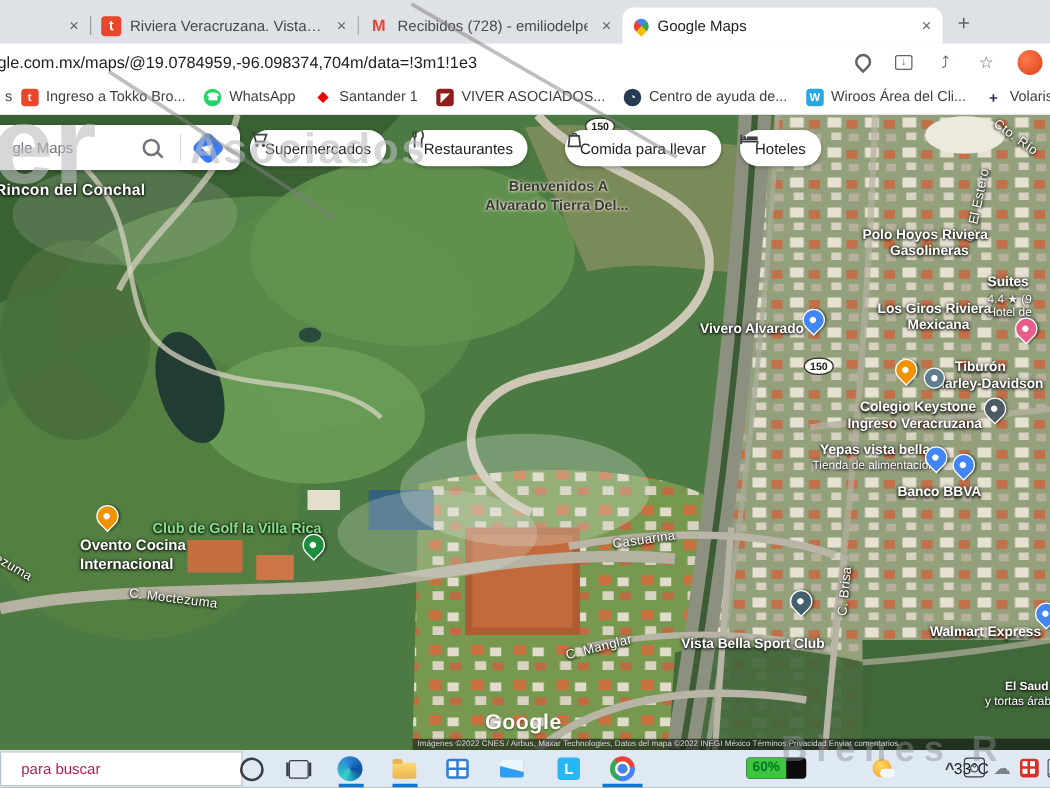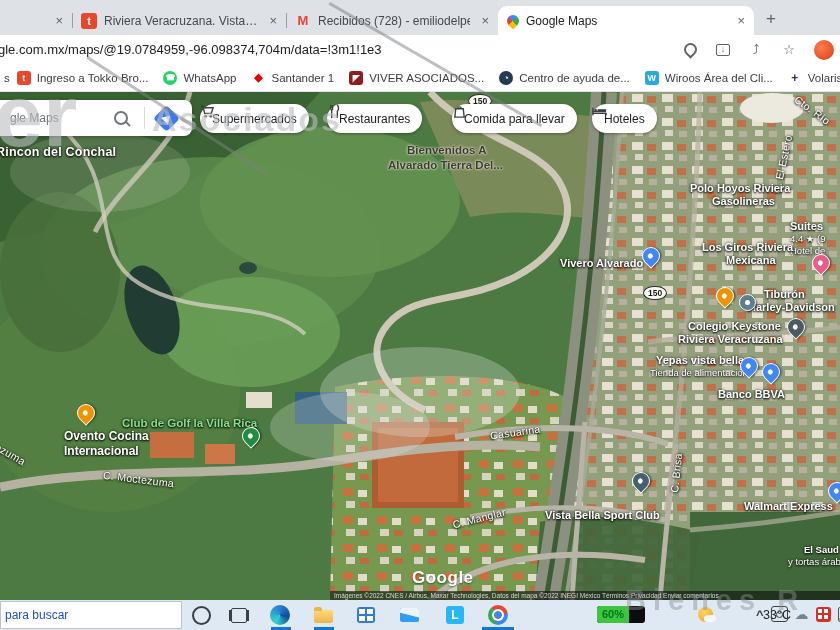--- a/index.html
+++ b/index.html
@@ -44,21 +44,21 @@
   .dark-lbl{color:#3f3a31;text-shadow:0 0 3px rgba(240,238,228,.9),0 0 2px rgba(240,238,228,.9);font-size:11.5px;}
   .green-lbl{color:#86e08c;font-size:11.5px;}
   .small-lbl{font-size:9.5px;font-weight:normal;}
   .pin{position:absolute;width:16px;height:16px;border-radius:50% 50% 50% 0;transform:rotate(-45deg);
        border:1.5px solid #fff;box-shadow:1px 1px 2px rgba(0,0,0,.5);}
   .pin::after{content:"";position:absolute;left:4.5px;top:4.5px;width:5px;height:5px;border-radius:50%;background:#fff;}
   .pin.round{border-radius:50%;transform:none;width:15px;height:15px;}
   .shield{position:absolute;background:#fdfdf8;border:1.6px solid #2b2b2b;border-radius:50%/55%;
           font-size:8.5px;font-weight:bold;color:#1c1c1c;padding:1px 4px;line-height:10px;}
   .google-logo{position:absolute;font-size:17px;color:#fff;letter-spacing:.5px;
-               text-shadow:0 1px 2px rgba(0,0,0,.5);font-weight:bold;margin-left:24px;}
+               text-shadow:0 1px 2px rgba(0,0,0,.5);font-weight:bold;}
   .attrib{position:absolute;left:330px;top:499px;width:510px;height:9px;background:rgba(15,20,14,.62);
           color:#d8d8d8;font-size:6.5px;line-height:9px;overflow:hidden;white-space:nowrap;padding-left:4px;}
   
   .search-card{position:absolute;left:-30px;top:8px;width:222px;height:36px;background:#fff;
                border-radius:8px;box-shadow:0 1px 4px rgba(0,0,0,.3);display:flex;align-items:center;}
   .search-text{margin-left:40px;font-size:12px;color:#70757a;}
   .mag{width:10px;height:10px;border:2px solid #70757a;border-radius:50%;position:relative;margin-left:auto;}
   .mag::after{content:"";position:absolute;width:6px;height:2px;background:#70757a;transform:rotate(45deg);right:-5px;bottom:-2px;}
   .vdiv{width:1px;height:22px;background:#dadce0;margin:0 12px 0 16px;}
   .dir-diamond{width:19px;height:19px;background:#3a7af3;transform:rotate(45deg);border-radius:4px;
@@ -69,21 +69,21 @@
         align-items:center;gap:7px;padding:0 12px;font-size:12px;color:#202124;
         box-shadow:0 1px 3px rgba(0,0,0,.35);white-space:nowrap;}
   .chip svg{flex:0 0 15px;}
   
   .wm{position:absolute;color:rgba(185,188,190,.6);font-weight:bold;pointer-events:none;z-index:60;}
   .wm-line{position:absolute;height:3px;background:rgba(125,128,130,.5);transform-origin:left top;z-index:60;pointer-events:none;}
   
   .taskbar{position:absolute;top:600px;left:0;width:840px;height:30px;background:#dfe9f4;
            display:flex;align-items:center;font-size:12px;color:#333;}
   .tb-search{width:176px;height:26px;background:#fff;border:1px solid #b7c4d1;display:flex;
-             align-items:center;padding-left:4px;color:#1d4ed8;flex:0 0 176px;}
+             align-items:center;padding-left:16px;color:#be185d;flex:0 0 176px;}
   .tb-ic{position:absolute;top:604px;width:22px;height:22px;display:flex;align-items:center;justify-content:center;}
   .underline{position:absolute;top:627px;height:3px;background:#0f77d4;}
   .cortana{width:15px;height:15px;border:2px solid #3b3f44;border-radius:50%;}
   .taskview{width:14px;height:13px;border:1.6px solid #3b3f44;border-radius:2px;box-shadow:-4px 0 0 -2px #3b3f44,4px 0 0 -2px #3b3f44;}
   .edge{width:20px;height:20px;border-radius:50%;background:conic-gradient(from 210deg,#35d0cb,#2a7fd4 40%,#0b50a0 70%,#35d0cb);}
   .folder{width:19px;height:13px;background:linear-gradient(#ffd978,#e9b64d);border-radius:2px;position:relative;margin-top:3px;}
   .folder::before{content:"";position:absolute;top:-3px;left:0;width:8px;height:4px;background:#e9b64d;border-radius:2px 2px 0 0;}
   .store{width:18px;height:16px;background:#2f7cd6;border-radius:3px;display:grid;grid-template-columns:6px 6px;gap:2px;
          justify-content:center;align-content:center;}
   .store i{width:6px;height:5px;background:#fff;}
@@ -262,21 +262,21 @@
   <div class="lbl" style="left:712px;top:103px">Gasolineras</div>
   <div class="lbl" style="left:790px;top:128px">Suites</div>
   <div class="lbl small-lbl" style="left:790px;top:141px">4.4 ★ (9</div>
   <div class="lbl small-lbl" style="left:790px;top:153px">Hotel de</div>
   <div class="lbl" style="left:702px;top:149px">Los Giros Riviera</div>
   <div class="lbl" style="left:726px;top:162px">Mexicana</div>
   <div class="lbl" style="left:560px;top:165px">Vivero Alvarado</div>
   <div class="lbl" style="left:764px;top:196px">Tiburón</div>
   <div class="lbl" style="left:748px;top:209px">Harley-Davidson</div>
   <div class="lbl" style="left:688px;top:228px">Colegio Keystone</div>
-  <div class="lbl" style="left:678px;top:241px">Riviera Veracruzana</div>
+  <div class="lbl" style="left:678px;top:241px">Ingreso Veracruzana</div>
   <div class="lbl" style="left:656px;top:262px">Yepas vista bella</div>
   <div class="lbl small-lbl" style="left:650px;top:275px">Tienda de alimentación</div>
   <div class="lbl" style="left:718px;top:296px">Banco BBVA</div>
   <div class="lbl green-lbl" style="left:122px;top:325px">Club de Golf la Villa Rica</div>
   <div class="lbl" style="left:64px;top:337px;font-size:12px">Ovento Cocina</div>
   <div class="lbl" style="left:64px;top:352px;font-size:12px">Internacional</div>
   <div class="lbl" style="left:545px;top:417px">Vista Bella Sport Club</div>
   <div class="lbl" style="left:744px;top:408px">Walmart Express</div>
   <div class="lbl small-lbl" style="left:804px;top:452px;font-weight:bold">El Saud</div>
   <div class="lbl small-lbl" style="left:788px;top:464px">y tortas árabes. R</div>

